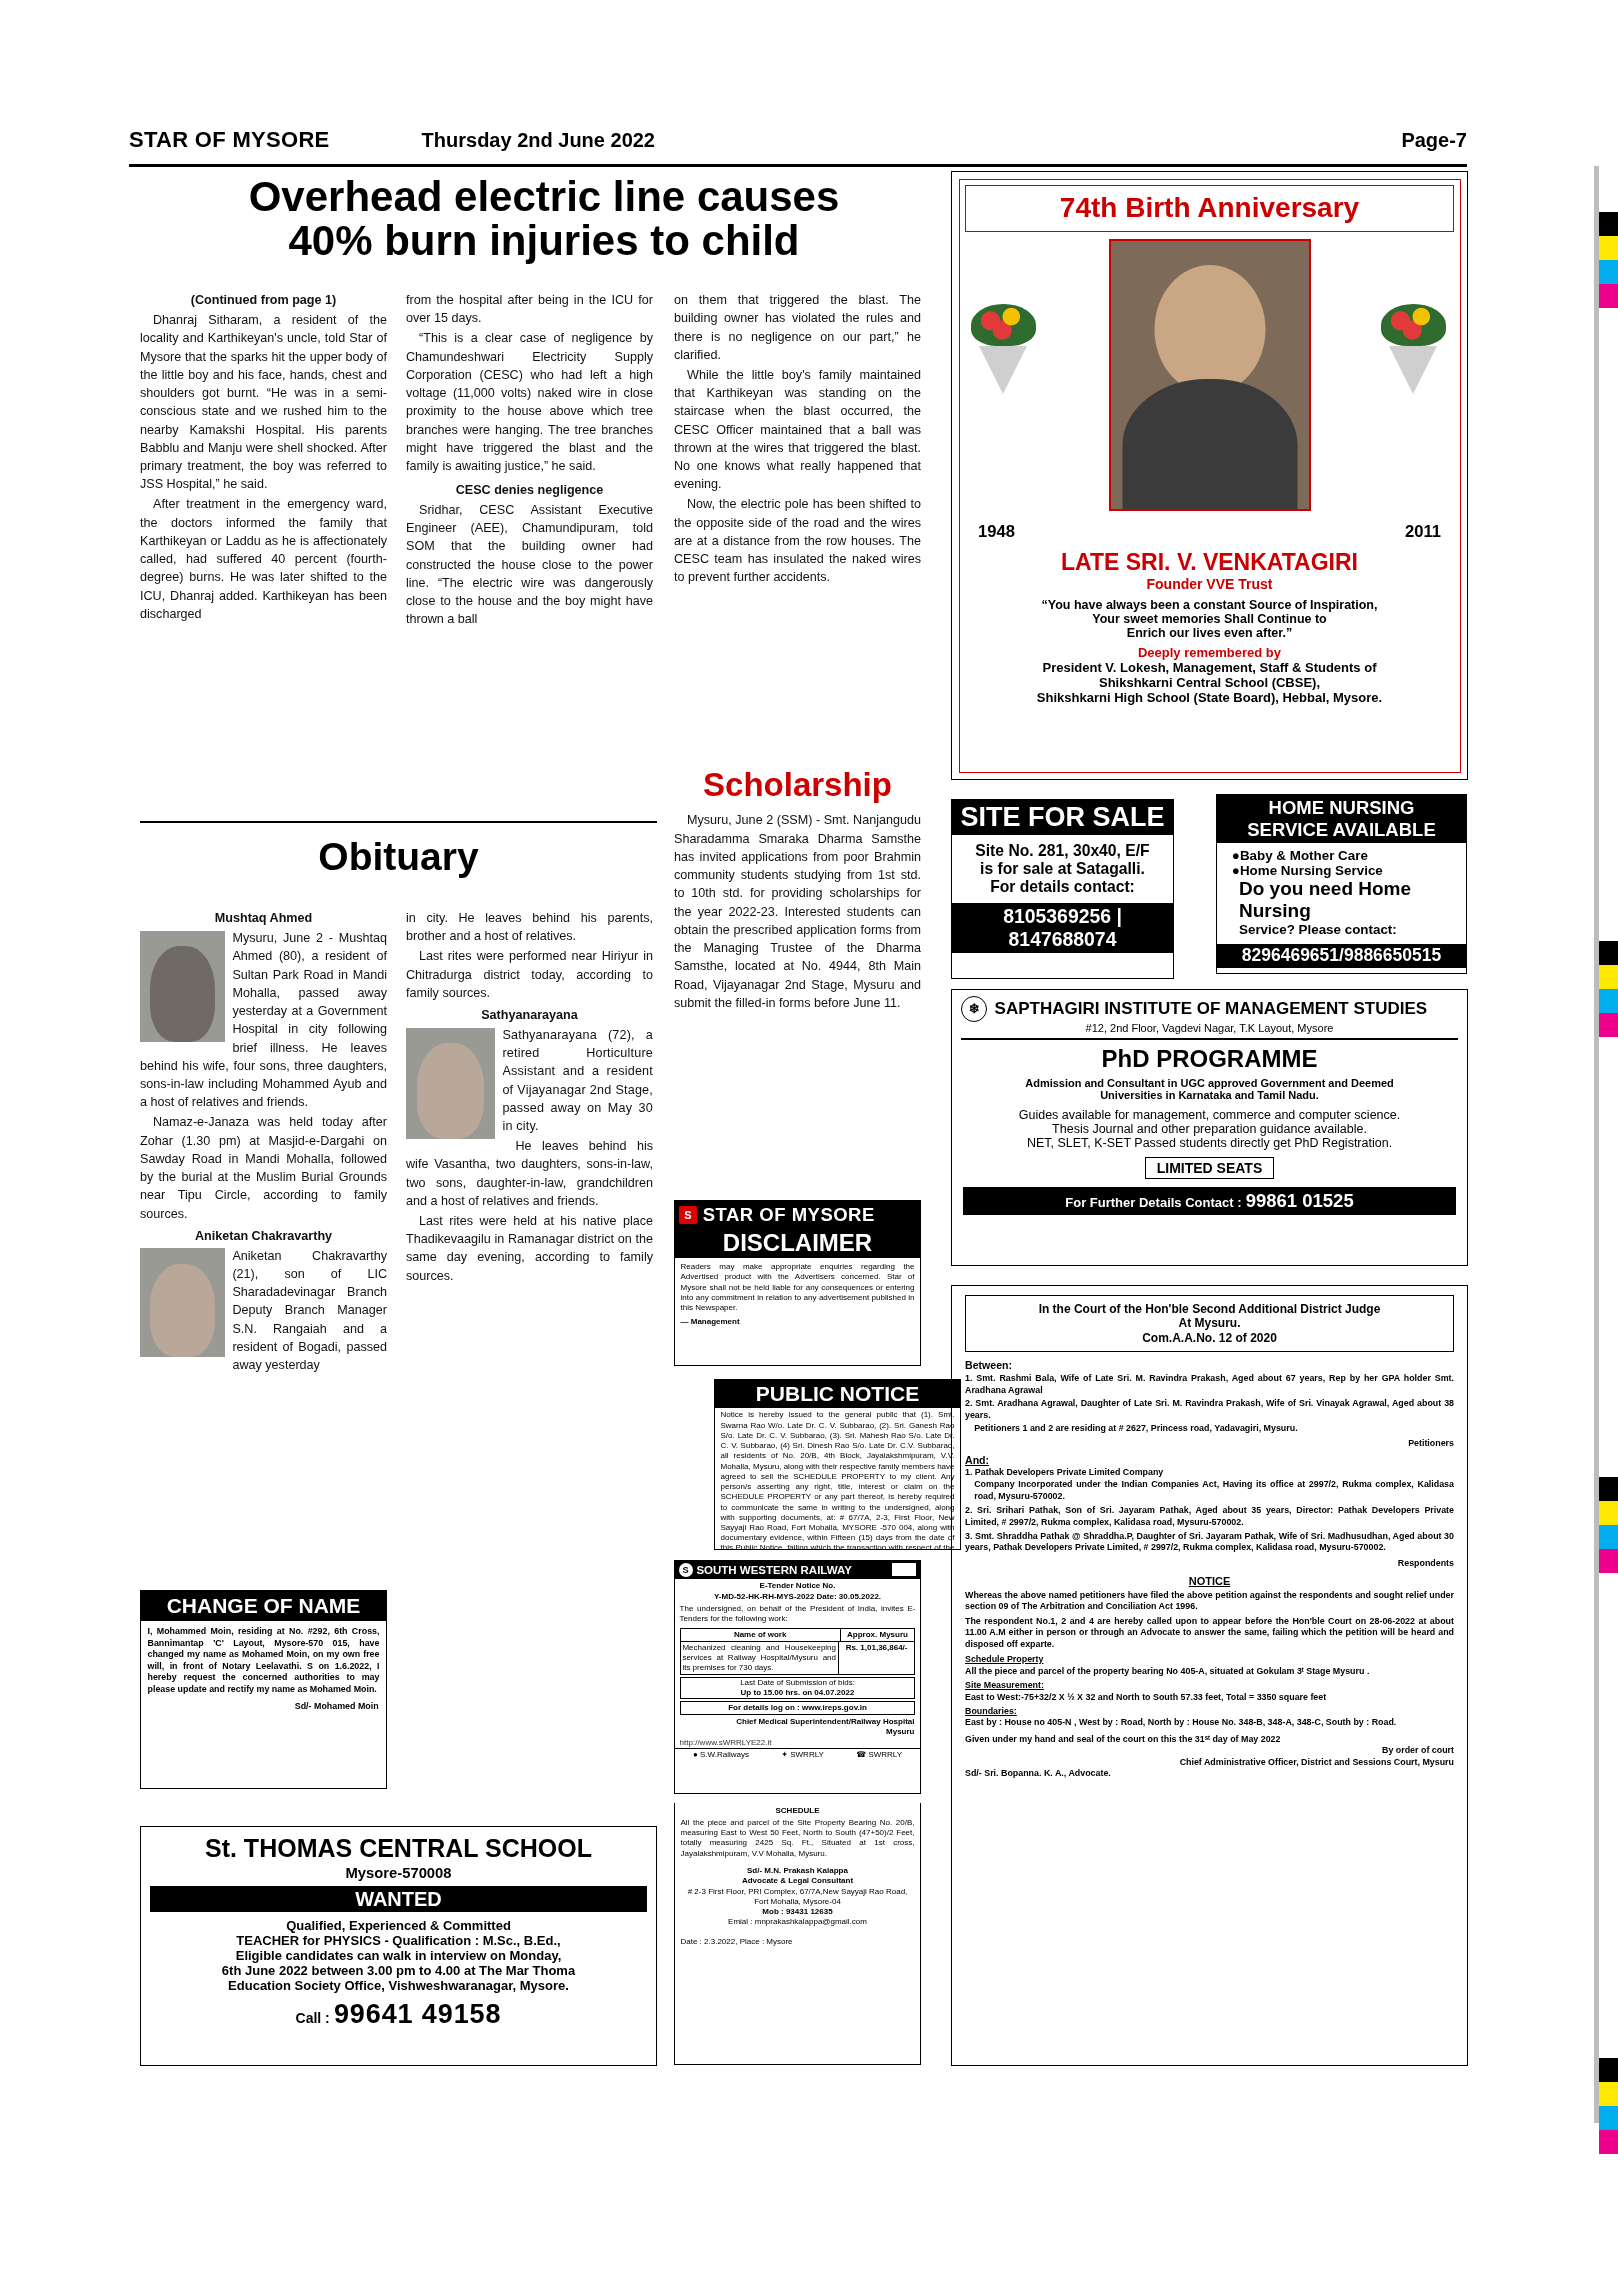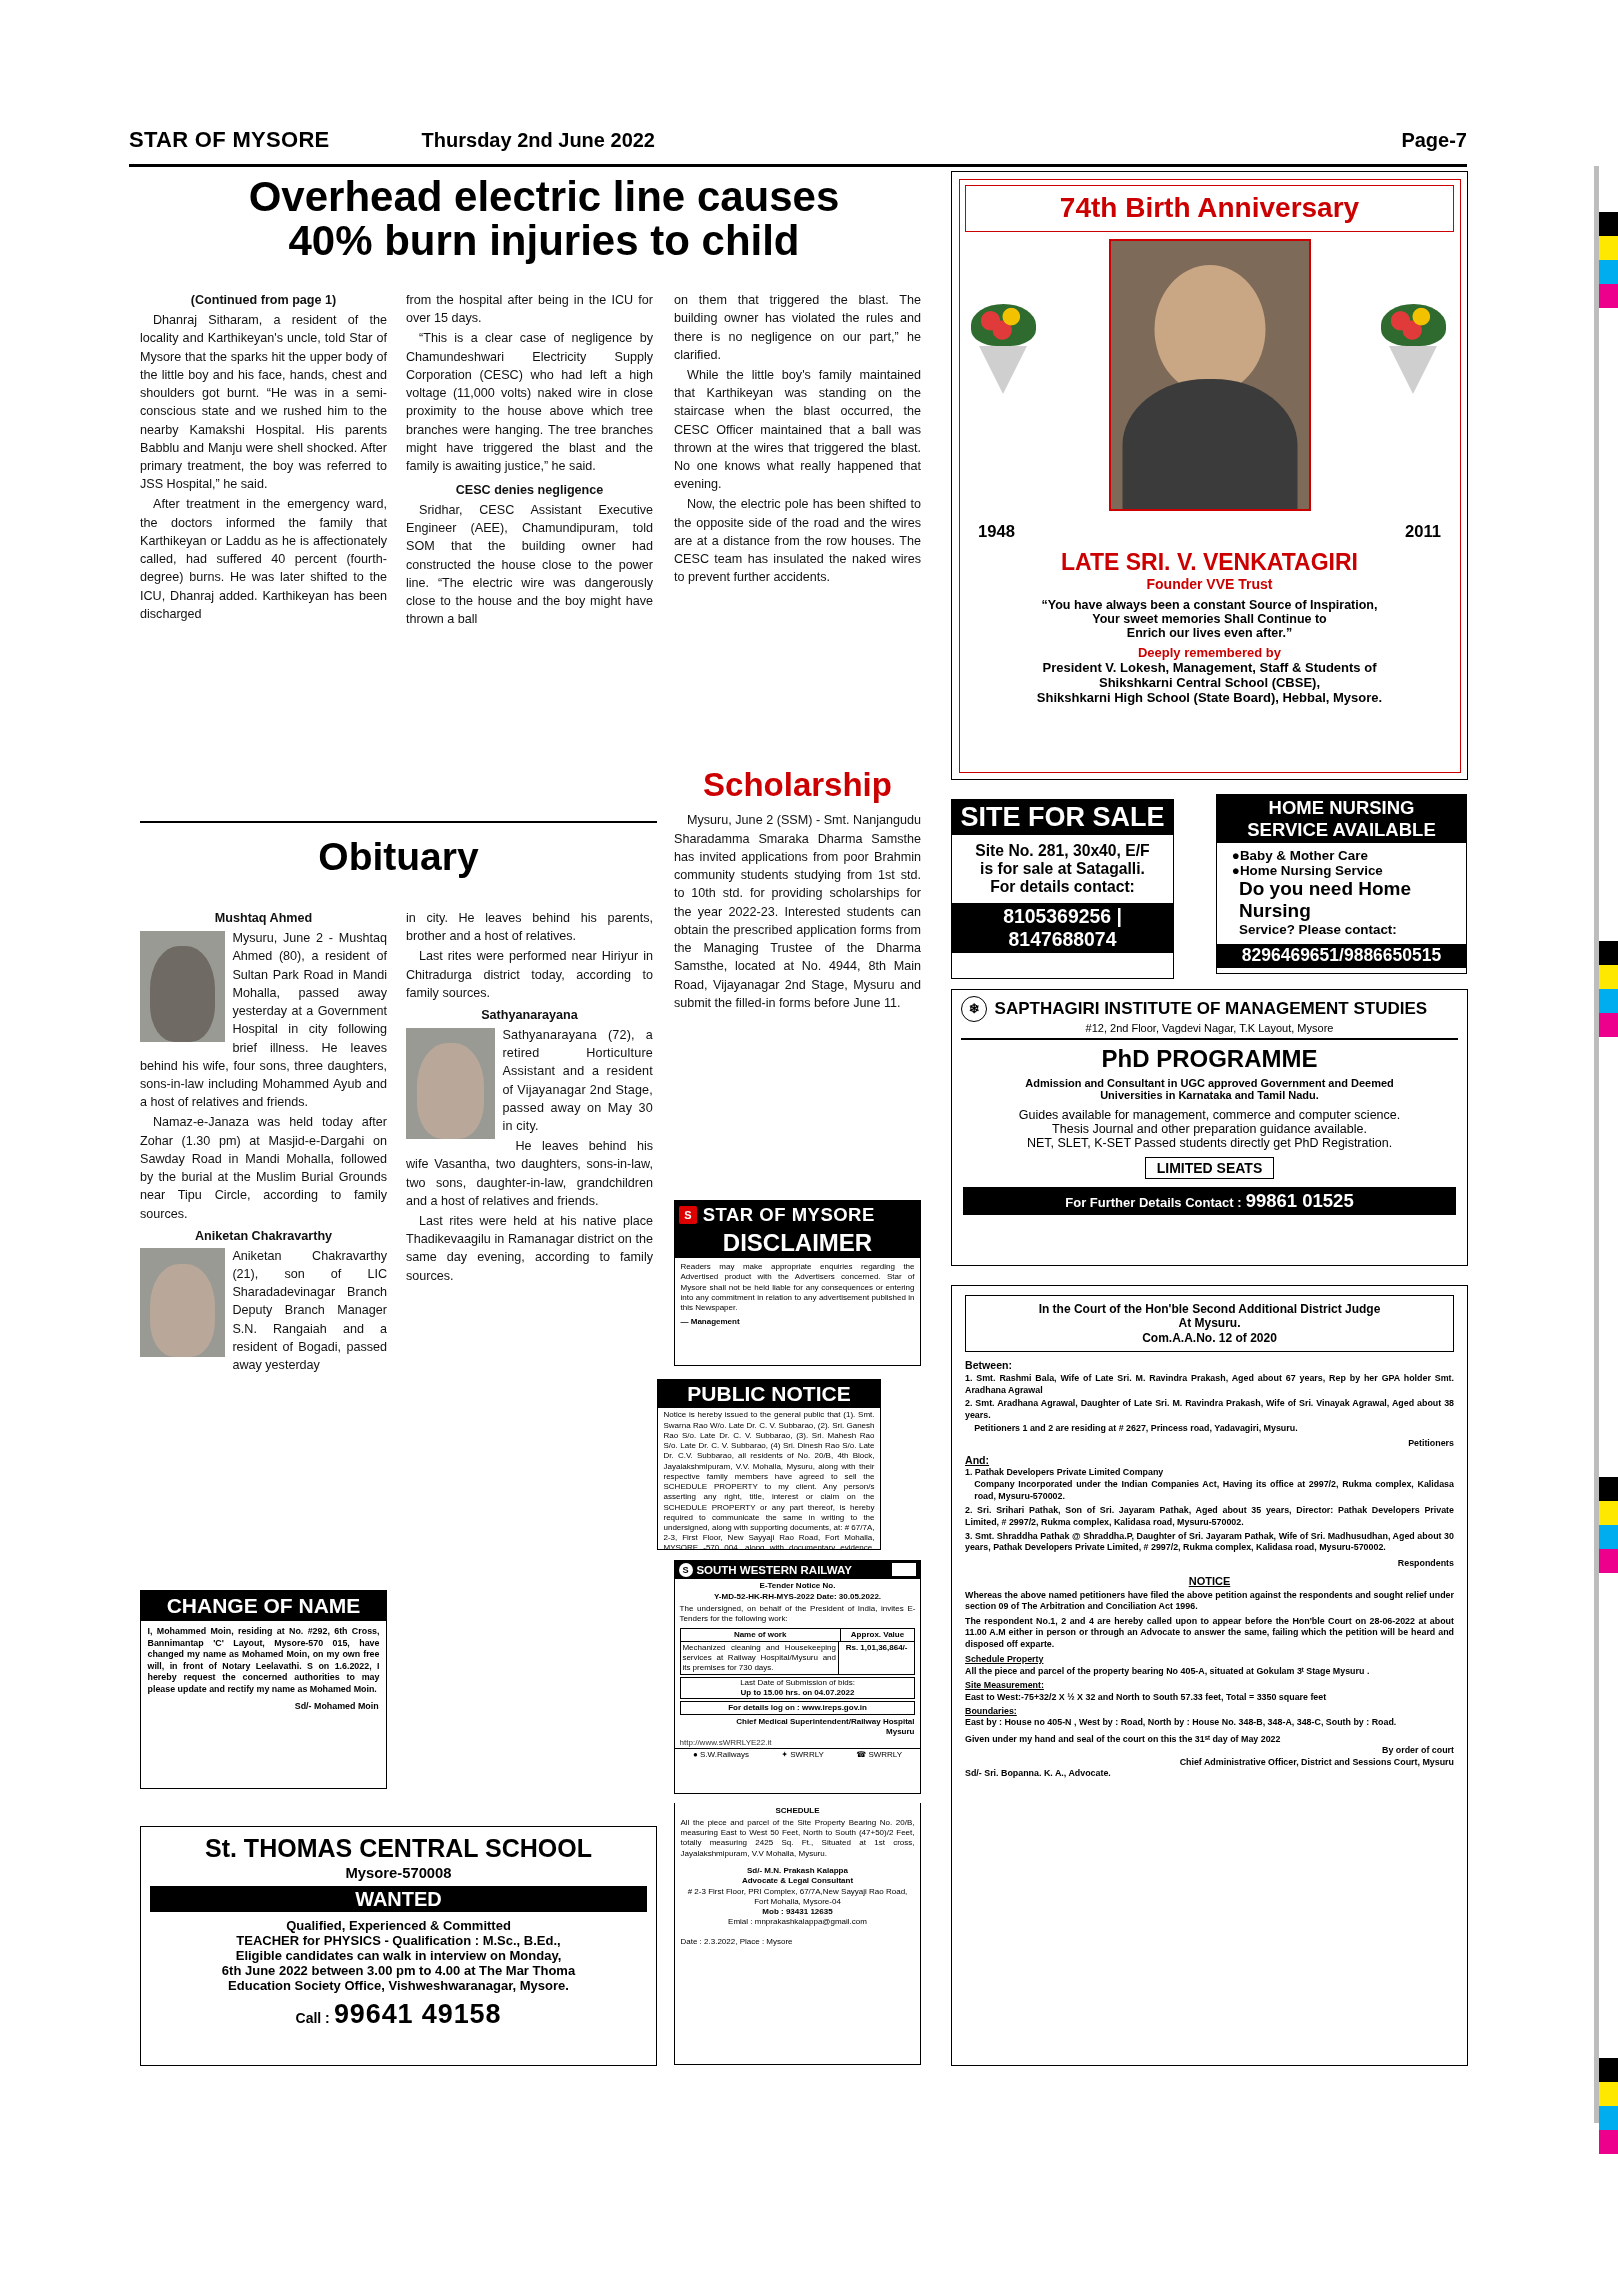--- a/index.html
+++ b/index.html
@@ -165,21 +165,21 @@
       <span style="display:inline-block;width:14px;height:14px;border-radius:50%;background:#fff;color:#000;font-size:9.2px;text-align:center;line-height:14px;font-weight:bold;">S</span>
       <span class="b" style="font-size:11.5px;margin-left:3.7px;">SOUTH WESTERN RAILWAY</span>
       <span style="margin-left:auto;display:inline-block;width:24px;height:13px;background:#fff;"></span>
     </div>
     <div class="tiny b c" style="margin-top:2.8px;">E-Tender Notice No.</div>
     <div class="tiny b c">Y-MD-52-HK-RH-MYS-2022 Date: 30.05.2022.</div>
     <div class="tiny j" style="padding:1.8px 4.6px;">The undersigned, on behalf of the President of India, invites E-Tenders for the following work:</div>
     <div style="margin:1.8px 4.6px;border:0.9px solid #000;">
       <div style="display:flex;border-bottom:0.9px solid #000;">
         <div class="tiny c b" style="flex:1;border-right:0.9px solid #000;padding:0.9px;">Name of work</div>
-        <div class="tiny c b" style="width:72px;padding:0.9px;">Approx. Value</div>
+        <div class="tiny c b" style="width:72px;padding:0.9px;">Approx. Mysuru</div>
       </div>
       <div style="display:flex;">
         <div class="tiny j" style="flex:1;border-right:0.9px solid #000;padding:0.9px 1.8px;">Mechanized cleaning and Housekeeping services at Railway Hospital/Mysuru and its premises for 730 days.</div>
         <div class="tiny c b" style="width:72px;padding:0.9px 1.8px;">Rs. 1,01,36,864/-</div>
       </div>
     </div>
     <div style="margin:1.8px 4.6px;border:0.9px solid #000;text-align:center;">
       <div class="tiny">Last Date of Submission of bids:</div>
       <div class="tiny b">Up to 15.00 hrs. on 04.07.2022</div>
     </div>
@@ -197,21 +197,21 @@
   <div class="box" style="left:674px;top:1200px;width:247px;height:166px;">
     <div style="background:#000;color:#fff;display:flex;align-items:center;padding:2.8px 3.7px;">
       <span style="display:inline-block;width:18.5px;height:18.5px;background:#d00;color:#fff;font-weight:bold;font-size:11px;text-align:center;line-height:18.5px;border-radius:1.8px;">S</span>
       <span class="b" style="font-size:18.5px;margin-left:5.5px;letter-spacing:0.5px;">STAR OF MYSORE</span>
     </div>
     <div class="hdrbar" style="font-size:24px;padding:0.9px 0;">DISCLAIMER</div>
     <div class="tiny j" style="padding:3.7px 5.5px;">Readers may make appropriate enquiries regarding the Advertised product with the Advertisers concerned. Star of Mysore shall not be held liable for any consequences or entering into any commitment in  relation to any advertisement published in this Newspaper.</div>
     <div class="tiny b" style="padding:0 5.5px;">— Management</div>
   </div>
 
-  <div class="box" style="left:657px;top:1379px;width:224px;height:171px;overflow:hidden;">
+  <div class="box" style="left:714px;top:1379px;width:247px;height:171px;overflow:hidden;">
     <div class="hdrbar" style="font-size:21px;padding:1.8px 0;">PUBLIC NOTICE</div>
     <div class="tiny j" style="padding:2.8px 5.5px;">Notice is hereby issued to the general public that (1). Smt. Swarna Rao W/o. Late Dr. C. V. Subbarao, (2). Sri. Ganesh Rao S/o. Late Dr. C. V. Subbarao, (3). Sri. Mahesh Rao S/o. Late Dr. C. V. Subbarao, (4) Sri. Dinesh Rao S/o. Late Dr. C.V. Subbarao, all residents of No. 20/B, 4th Block, Jayalakshmipuram, V.V. Mohalla, Mysuru, along with their respective family members have agreed to sell the SCHEDULE PROPERTY to my client. Any person/s asserting any right, title, interest or claim on the SCHEDULE PROPERTY or any part thereof, is hereby required to communicate the same in writing to the undersigned, along with supporting documents, at: # 67/7A, 2-3, First Floor, New Sayyaji Rao Road, Fort Mohalla, MYSORE -570 004, along with documentary evidence, within Fifteen (15) days from the date of this Public Notice, failing which the transaction with respect of the SCHEDULE PROPERTY will be completed on the basis that there are no claims of whatsoever nature with respect of the SCHEDULE PROPERTY.</div>
   </div>
   <div class="box" style="left:674px;top:1803px;width:247px;height:262px;overflow:hidden;border-top:none;">
     <div class="tiny b c" style="margin-top:2.8px;">SCHEDULE</div>
     <div class="tiny j" style="padding:1.8px 5.5px;">All the piece and parcel of the Site Property Bearing No. 20/B, measuring East to West 50 Feet, North to South (47+50)/2 Feet, totally measuring 2425 Sq. Ft., Situated at 1st cross, Jayalakshmipuram, V.V Mohalla, Mysuru.</div>
     <div class="tiny b c" style="margin-top:5.5px;">Sd/- M.N. Prakash Kalappa</div>
     <div class="tiny b c">Advocate &amp; Legal Consultant</div>
     <div class="tiny c" style="padding:0 5.5px;"># 2-3 First Floor, PRI Complex, 67/7A,New Sayyaji Rao Road, Fort Mohalla, Mysore-04</div>
     <div class="tiny b c">Mob : 93431 12635</div>

